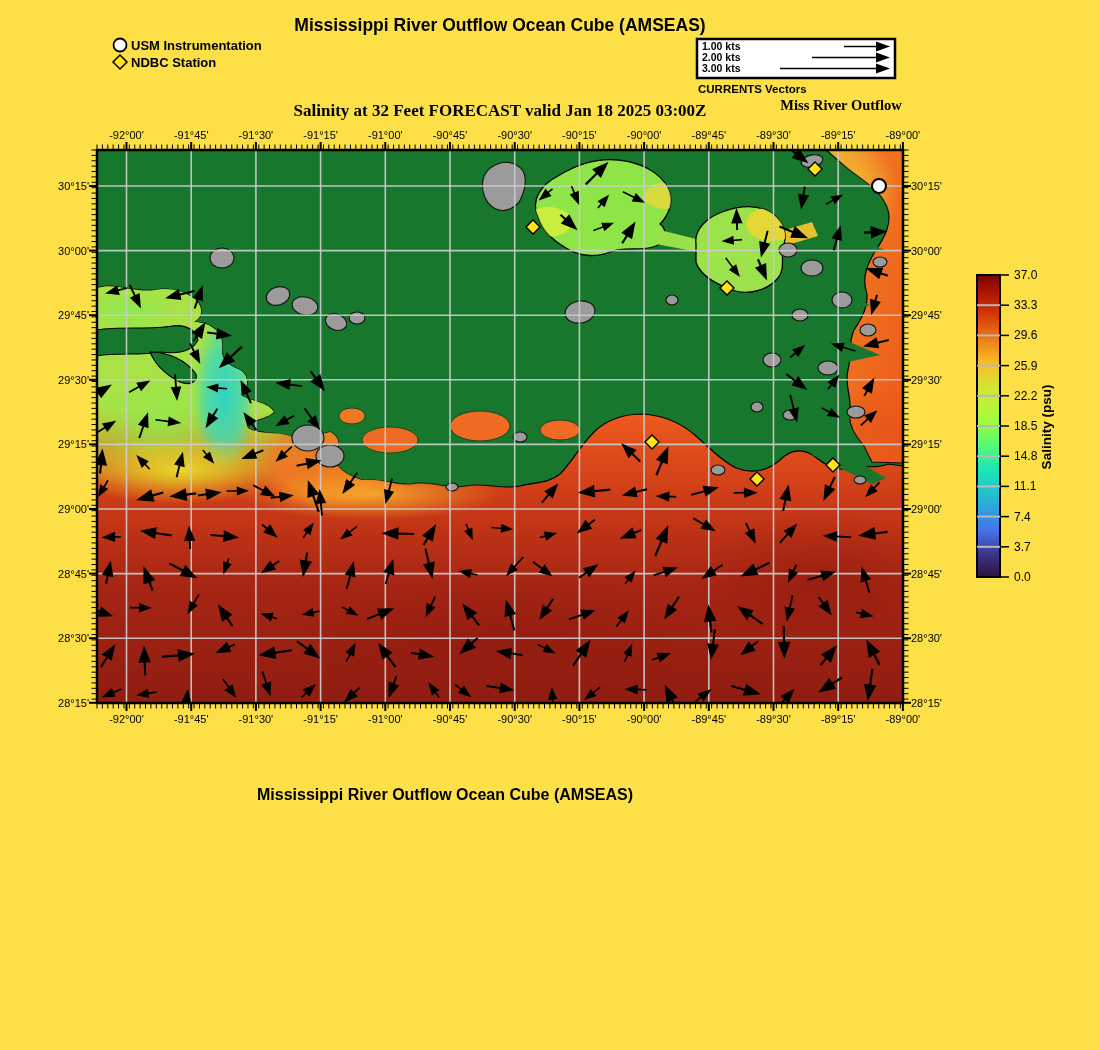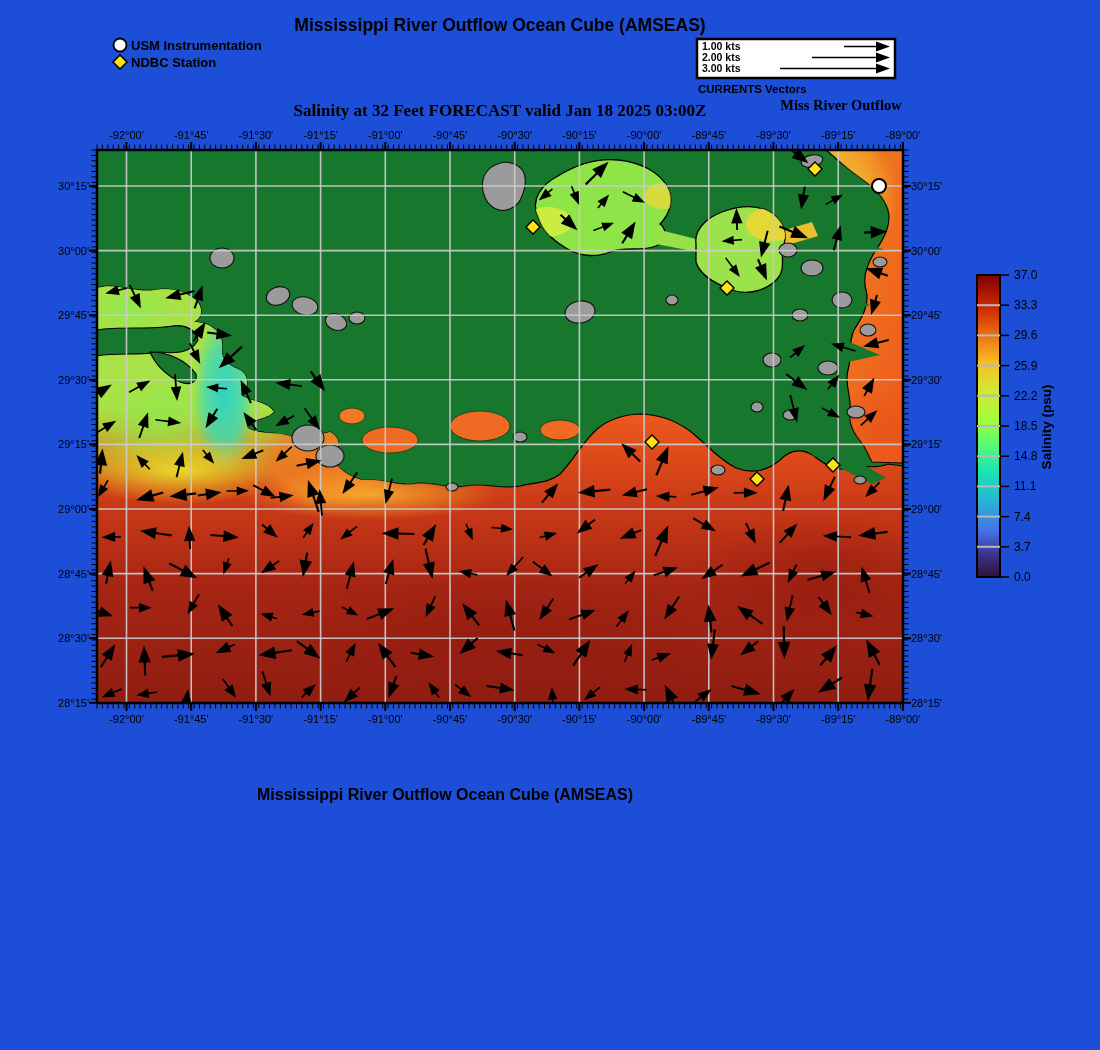--- a/index.html
+++ b/index.html
@@ -1,16 +1,16 @@
 <!DOCTYPE html>
 <html><head>
 <meta charset="utf-8">
 <style>
   html,body{margin:0;padding:0;background:#ffffff;}
-  .page{position:relative;width:1100px;height:1050px;background:#1d4ed8;overflow:hidden;
+  .page{position:relative;width:1100px;height:1050px;background:#fde047;overflow:hidden;
         font-family:"Liberation Sans",sans-serif;}
   svg text{user-select:none;}
   .t-sans-b{font-family:"Liberation Sans",sans-serif;font-weight:bold;}
   .t-serif-b{font-family:"Liberation Serif",serif;font-weight:bold;}
   .ticklab{font-family:"Liberation Sans",sans-serif;font-size:11px;fill:#000;}
   .cblab{font-family:"Liberation Sans",sans-serif;font-size:12px;fill:#000;}
 </style>
 </head>
 <body>
 

